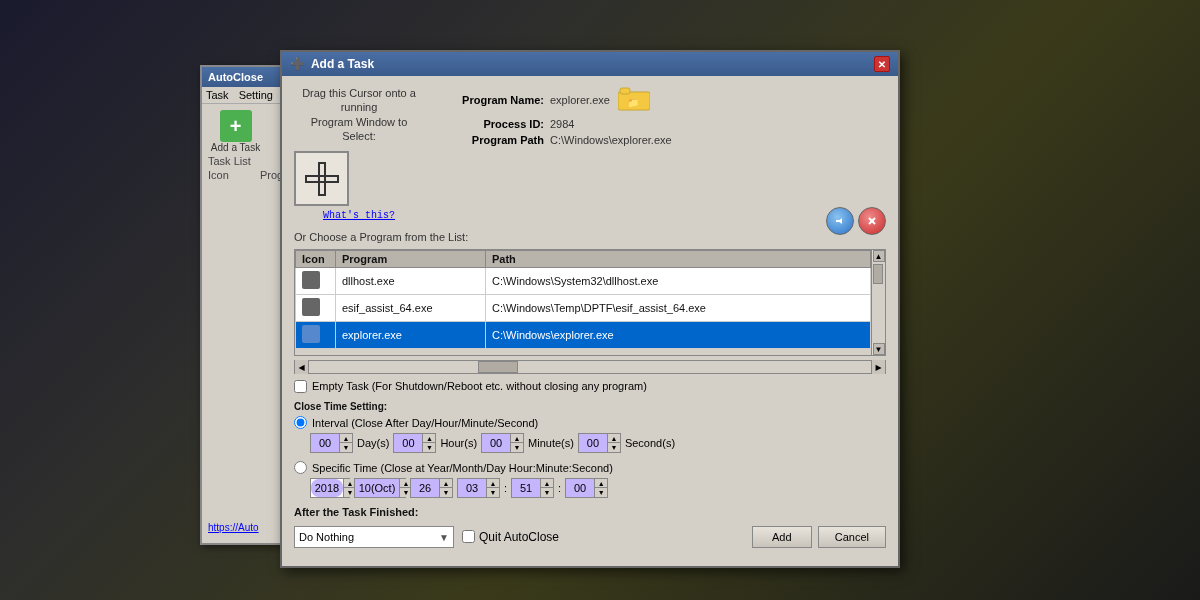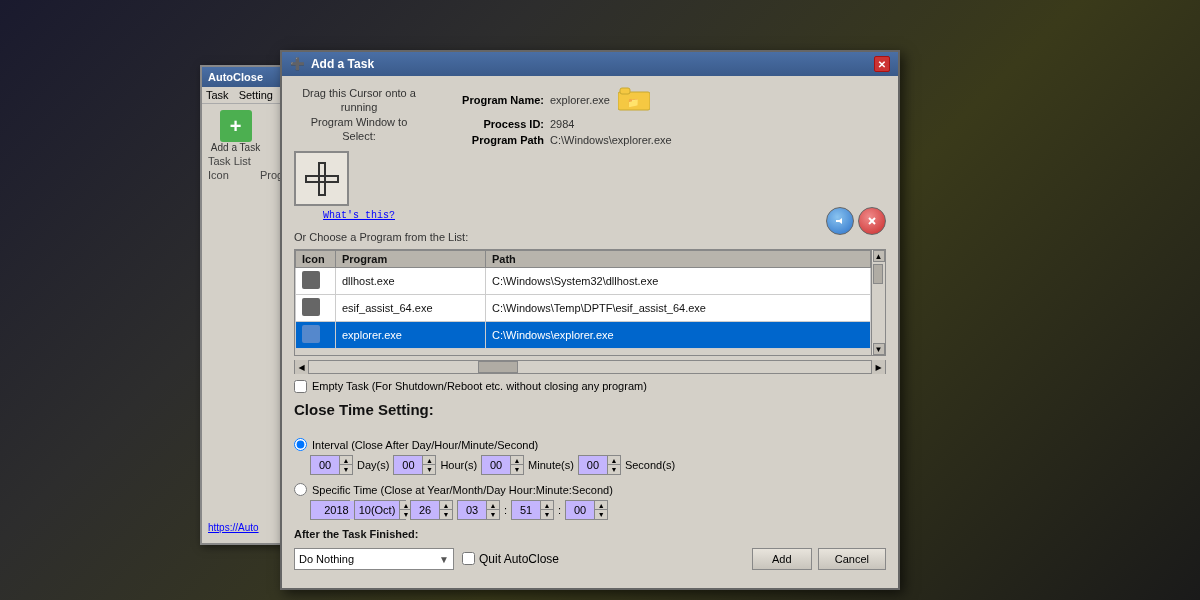--- a/index.html
+++ b/index.html
@@ -318,24 +318,24 @@
     }
 
     .checkbox-row {
       display: flex;
       align-items: flex-start;
       gap: 5px;
       font-size: 11px;
       margin-bottom: 8px;
     }
     .section-label {
-      font-size: 15px;
+      font-size: 10px;
       font-weight: bold;
       color: #111;
-      margin-bottom: 20px;
+      margin-bottom: 4px;
     }
     .radio-row {
       display: flex;
       align-items: center;
       gap: 5px;
       font-size: 11px;
       margin-bottom: 4px;
     }
     .time-inputs-row {
       display: flex;
@@ -627,21 +627,21 @@
       <span>Second(s)</span>
     </div>
 
     <div class="radio-row">
       <input type="radio" name="time-type" id="specific-radio" style="">
       <label for="specific-radio">Specific Time (Close at Year/Month/Day Hour:Minute:Second)</label>
     </div>
 
     <div class="time-inputs-row">
       <div class="time-spinner" style="width:40px;">
-        <input type="text" value="2018" style="width: 51px;">
+        <input type="text" value="2018" style="width: 32px; border-radius: 8px;">
         <div class="spinner-arrows">
           <div class="sp-arrow">▲</div>
           <div class="sp-arrow">▼</div>
         </div>
       </div>
       <div class="time-spinner" style="width:52px;">
         <input type="text" value="10(Oct)" style="width: 44px;">
         <div class="spinner-arrows">
           <div class="sp-arrow">▲</div>
           <div class="sp-arrow">▼</div>

